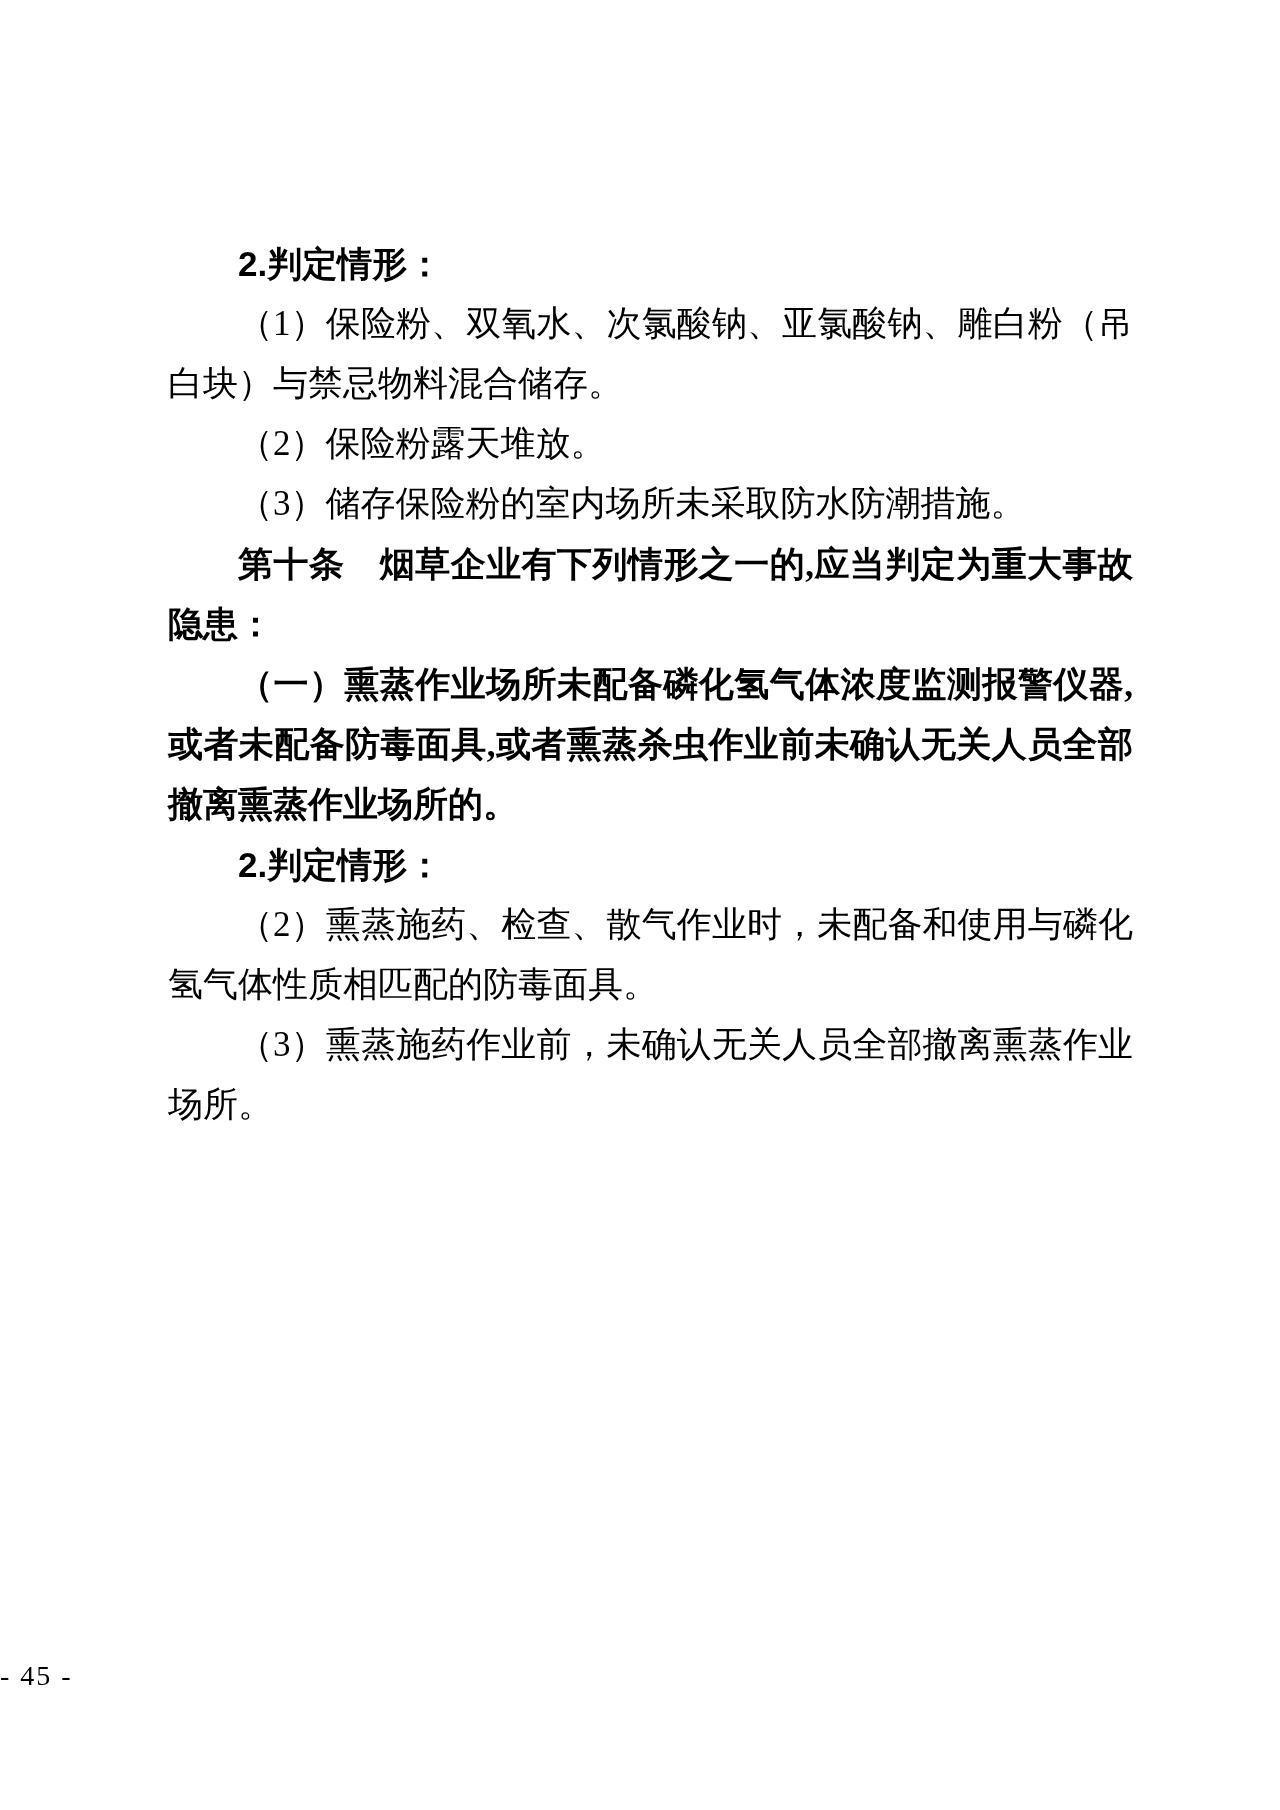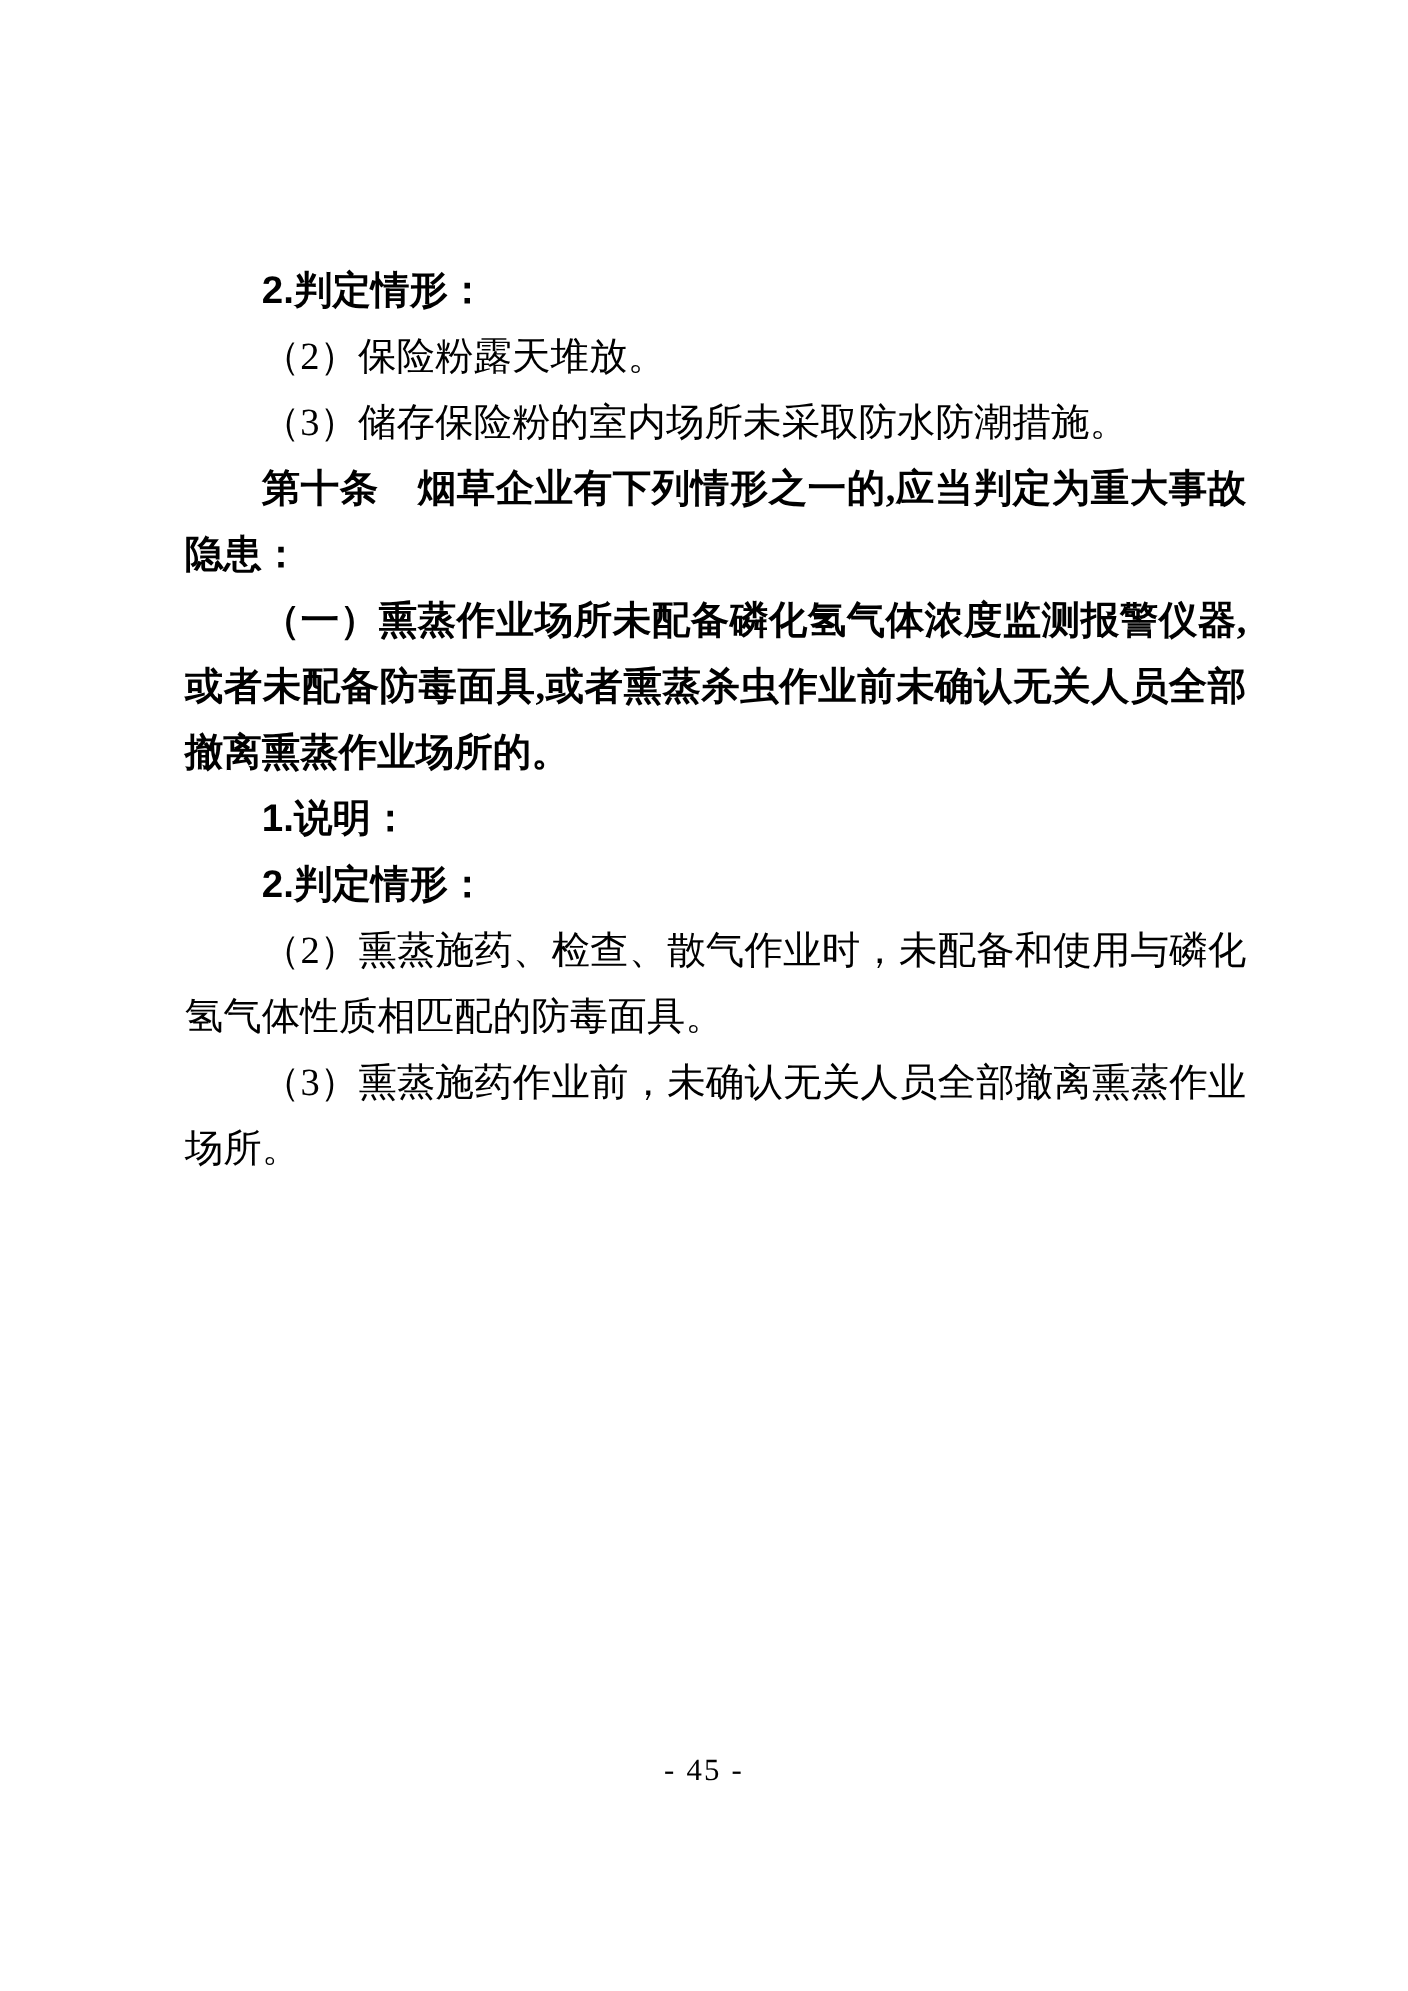--- a/index.html
+++ b/index.html
@@ -45,48 +45,48 @@
   .kai {
     font-weight: 700;
   }
   
   .b {
     font-weight: 400;
   }
   .footer {
     position: absolute;
     left: 0;
-    top: 1594px;
+    top: 1660px;
     width: 1280px;
-    text-align: center;
+    text-align: left;
     font-size: 28px;
     line-height: 32px;
     font-weight: 400;
     letter-spacing: 2px;
   }
 </style>
 </head>
 <body>
 
 <div class="page">
   <div class="content">
 
     <p class="h">2.判定情形：</p>
 
+    <p class="b">（1）保险粉、双氧水、次氯酸钠、亚氯酸钠、雕白粉（吊白块）与禁忌物料混合储存。</p>
 
     <p class="b">（2）保险粉露天堆放。</p>
 
     <p class="b">（3）储存保险粉的室内场所未采取防水防潮措施。</p>
 
     <p><span class="art-num">第十条</span><span class="kai">　烟草企业有下列情形之一的,应当判定为重大事故隐患：</span></p>
 
     <p class="kai">（一）熏蒸作业场所未配备磷化氢气体浓度监测报警仪器,或者未配备防毒面具,或者熏蒸杀虫作业前未确认无关人员全部撤离熏蒸作业场所的。</p>
 
 
-    <p class="h">1.说明：</p>
 
 
     <p class="h">2.判定情形：</p>
 
 
     <p class="b">（2）熏蒸施药、检查、散气作业时，未配备和使用与磷化氢气体性质相匹配的防毒面具。</p>
 
     <p class="b">（3）熏蒸施药作业前，未确认无关人员全部撤离熏蒸作业场所。</p>
 
 

